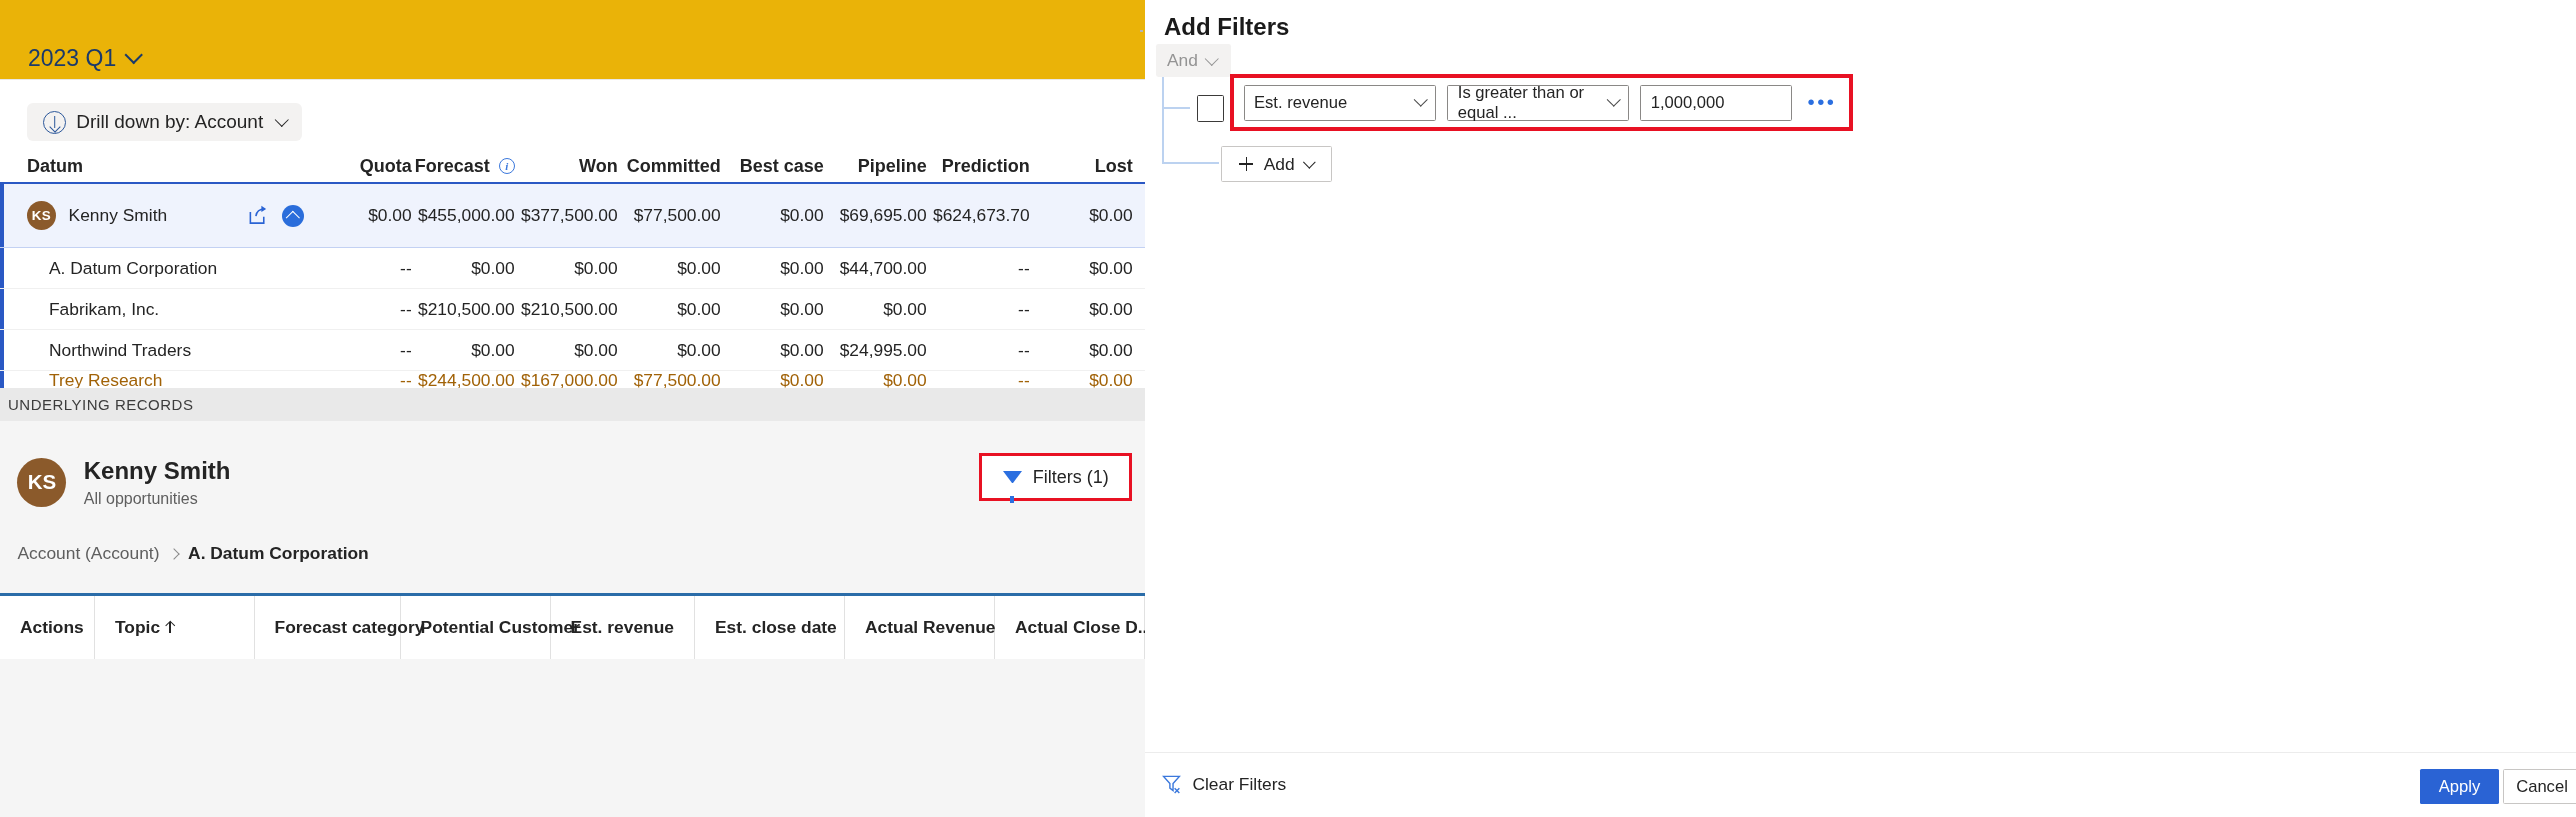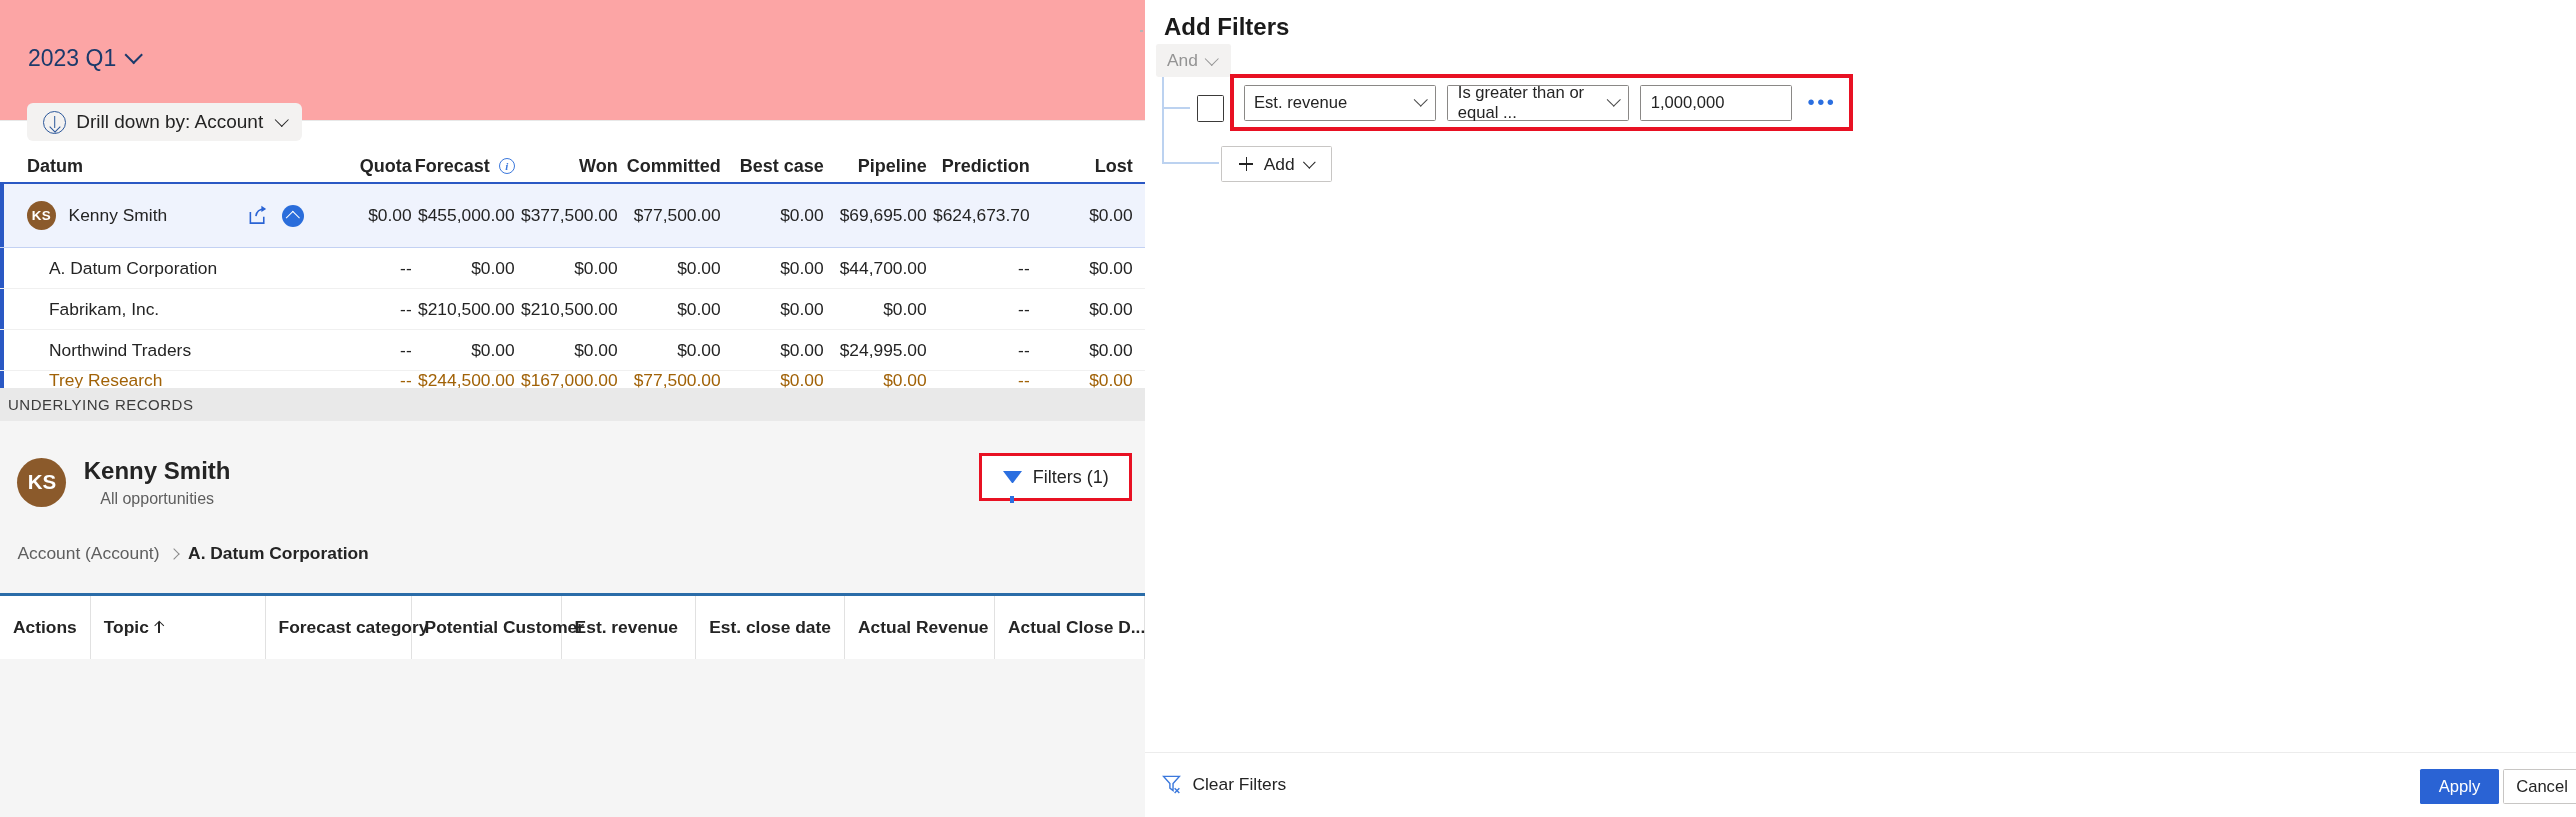--- a/index.html
+++ b/index.html
@@ -16,23 +16,23 @@
   
   .left-panel {
     position: absolute; left: 0; top: 0;
     width: 1145px; height: 818px;
     background: #ffffff;
     overflow: hidden;
   }
 
   
   .period-row {
-    position: absolute; left: 0; top: 0; width: 1145px; height: 121px;
+    position: absolute; left: 0; top: 0; width: 1145px; height: 80px;
     border-bottom: 0.8px solid #e8e8e8;
-    background: #fca5a5;
+    background: #eab308;
   }
   .period-btn {
     position: absolute; left: 28px; top: 47px;
     display: flex; align-items: center; gap: 11px;
     font-size: 23px; color: #1b3a6b; font-weight: 400;
     cursor: pointer; line-height: 1;
   }
   .chev {
     display: inline-block; width: 13.4px; height: 13.4px;
     border-right: 2px solid currentColor; border-bottom: 2px solid currentColor;
@@ -134,21 +134,21 @@
   .ur-person {
     position: absolute; left: 17.4px; top: 35px;
     display: flex; align-items: center; gap: 17.4px;
   }
   .avatar-lg {
     width: 49px; height: 49px; border-radius: 50%; background: #8b5a2b;
     color: #fff; font-size: 20.5px; font-weight: 700;
     display: flex; align-items: center; justify-content: center; flex: 0 0 49px;
   }
   .ur-name { font-size: 24px; color: #242424; font-weight: 600; line-height: 1.25; }
-  .ur-sub { font-size: 16px; color: #5e5e5e; margin-top: 4px; text-align: center; }
+  .ur-sub { font-size: 16px; color: #5e5e5e; margin-top: 4px; }
 
   .filters-wrap {
     position: absolute; right: 12.6px; top: 32px;
     border: 3.2px solid #e81123; padding: 1.6px; background: #ffffff;
   }
   .filters-btn {
     display: flex; align-items: center; gap: 11px;
     height: 39px; padding: 0 19px; background: #ffffff; cursor: pointer;
     font-size: 18px; color: #242424;
   }
@@ -174,21 +174,21 @@
   .ur-grid {
     position: absolute; left: 0; top: 172px; width: 1145px;
     background: #ffffff; border-top: 3.2px solid #2a6ca8;
   }
   .ur-head {
     display: flex; height: 63px; align-items: center; background: #ffffff;
     font-size: 17.4px; color: #242424; font-weight: 600;
   }
   .ur-th {
     height: 63px; display: flex; align-items: center;
-    border-right: 0.8px solid #e1e1e1; padding: 0 13px; white-space: nowrap;
+    border-right: 0.8px solid #e1e1e1; padding: 0 20px; white-space: nowrap;
   }
   .sort-arrow {
     display: inline-block; margin-left: 7px; width: 7px; height: 11px; position: relative;
   }
   .sort-arrow::before {
     content: ""; position: absolute; left: 2.4px; top: 0; width: 1.4px; height: 11px; background: #242424;
   }
   .sort-arrow::after {
     content: ""; position: absolute; left: 0px; top: 0px; width: 5.5px; height: 5.5px;
     border-left: 1.4px solid #242424; border-top: 1.4px solid #242424;

